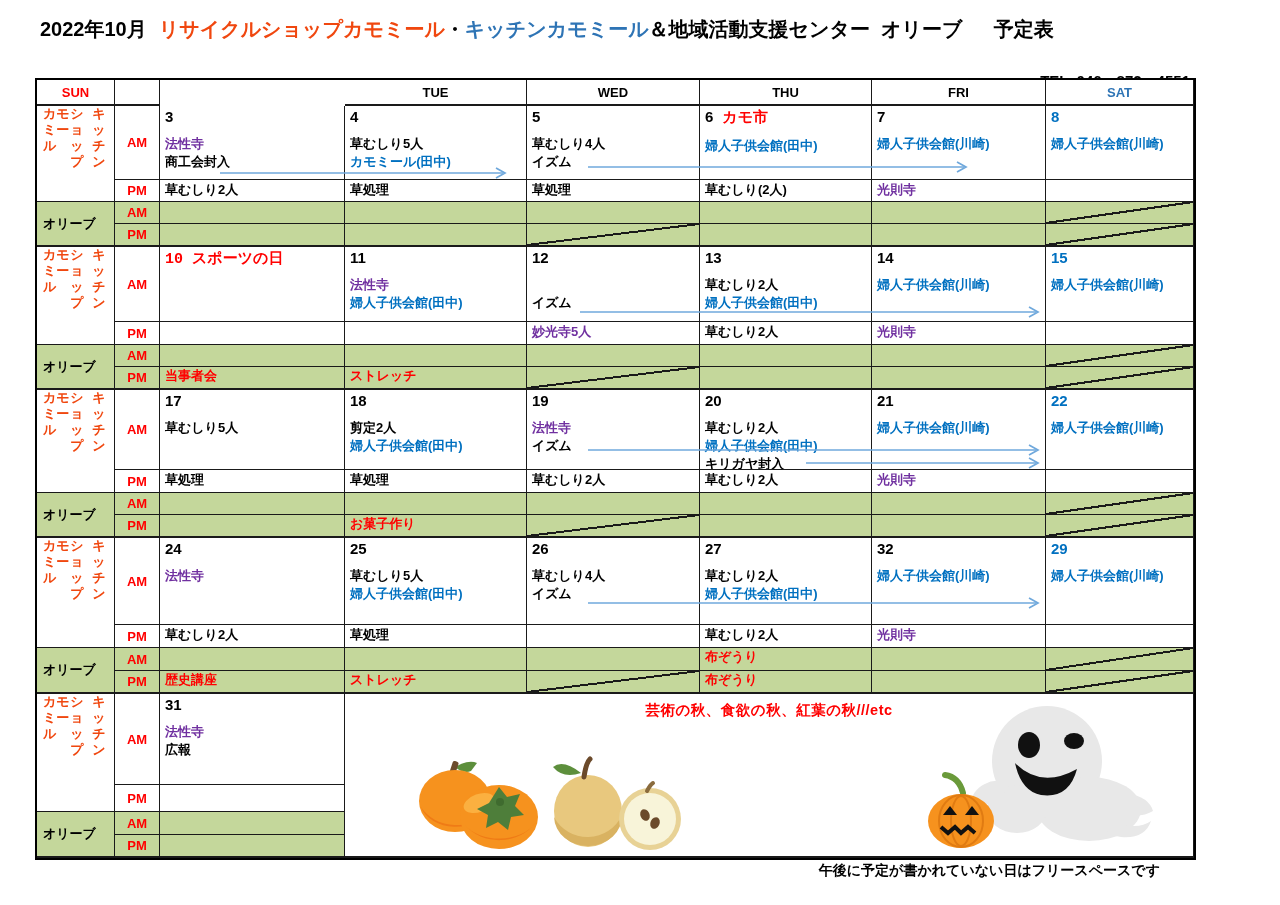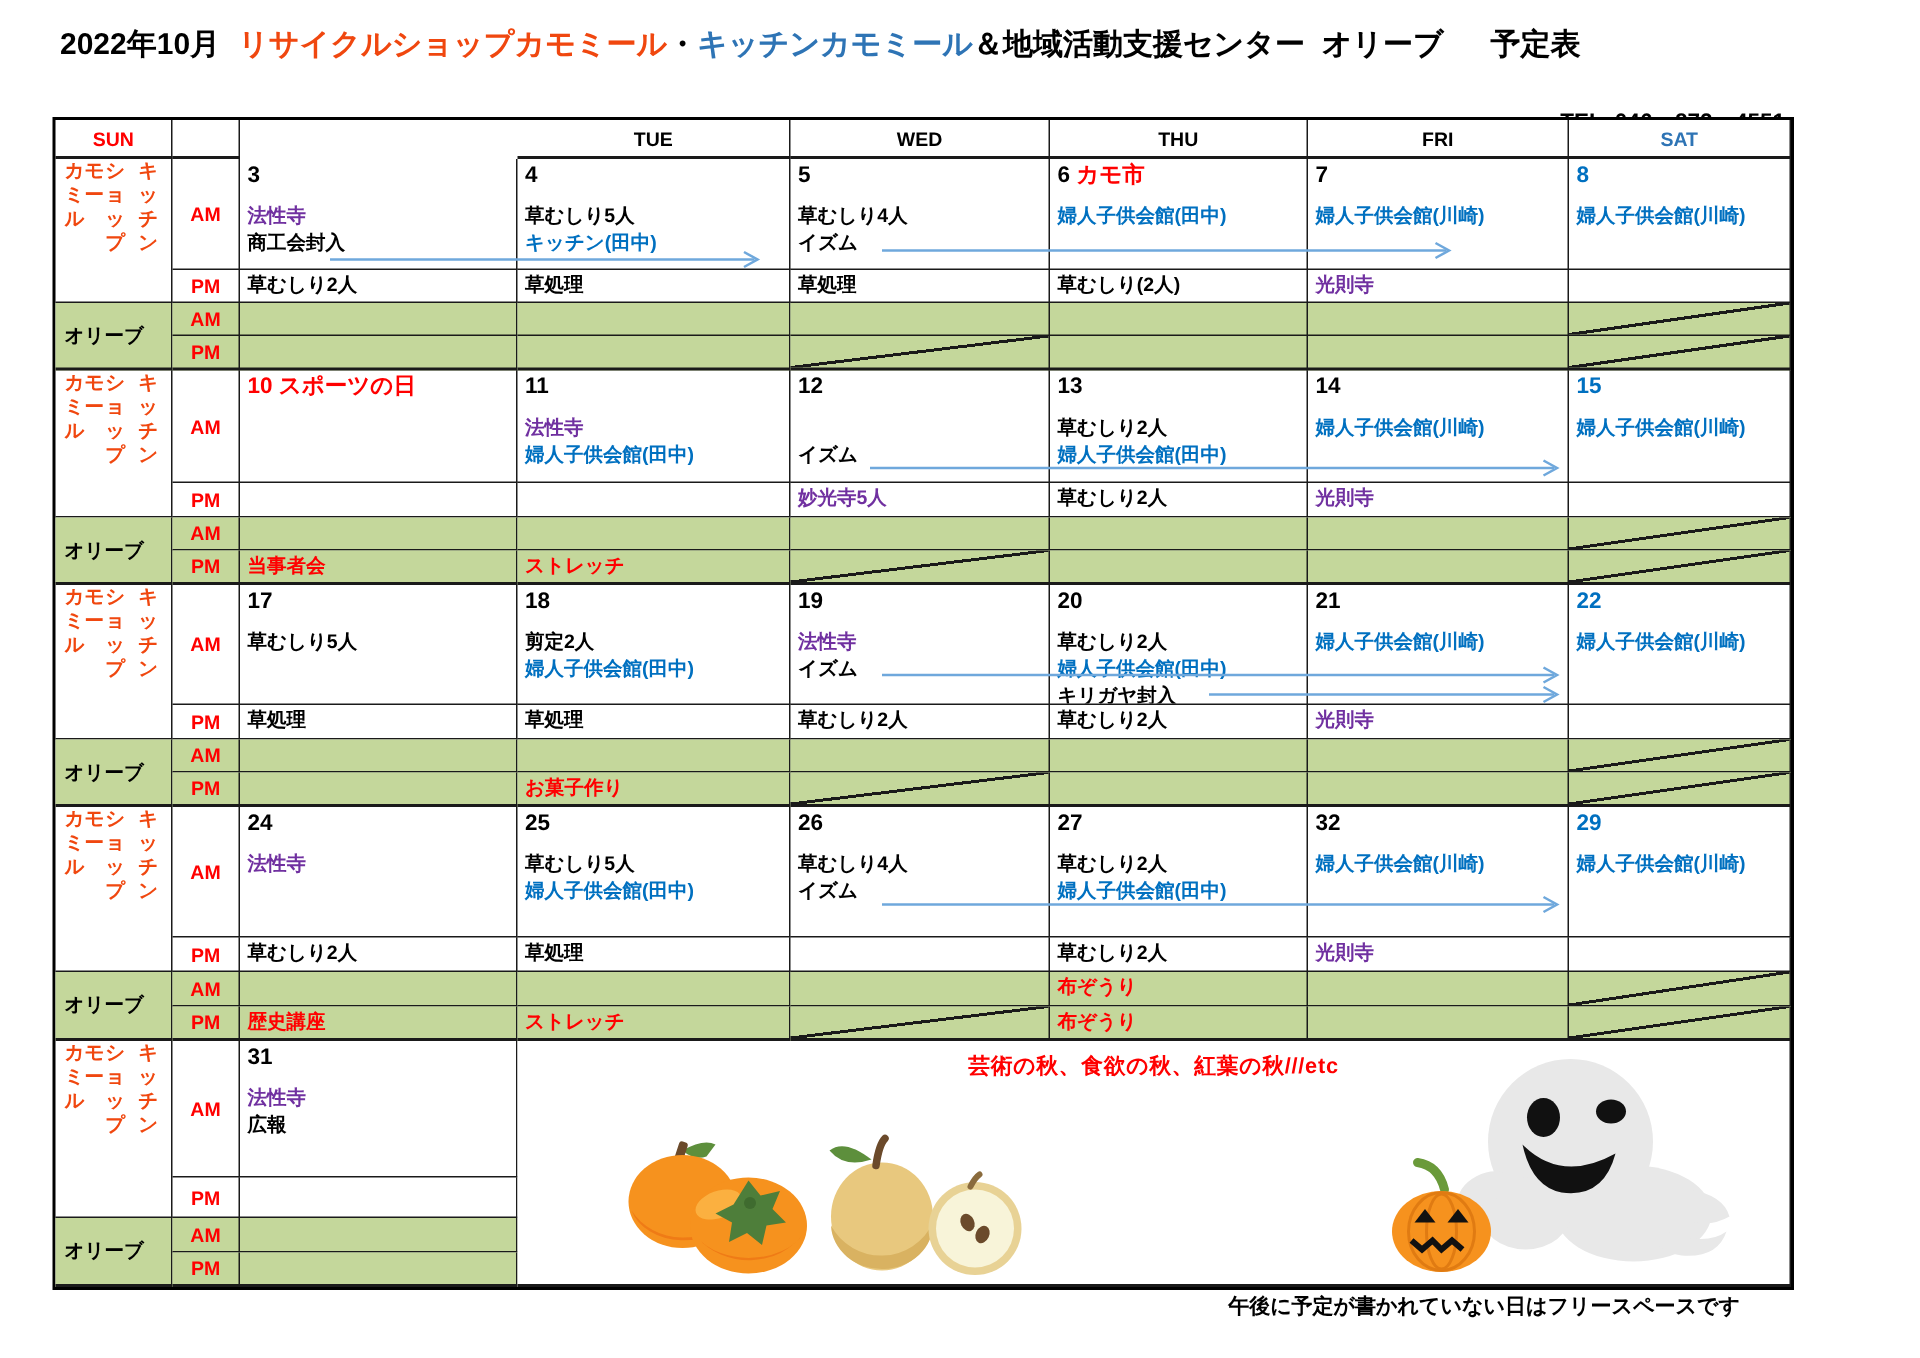--- a/index.html
+++ b/index.html
@@ -27,21 +27,21 @@
   .slabel{display:flex;justify-content:center;padding-left:6px;
     color:var(--accent);line-height:16px;font-size:13px;}
   .olabel{display:flex;align-items:center;padding-left:6px;font-size:13px;}
   .ampm{display:flex;align-items:center;justify-content:center;color:var(--red);font-size:13px;}
   .olive{background-color:var(--olive);}
   .day{padding:2px 3px 0 5px;}
   .numline{font-size:15px;line-height:17px;margin-bottom:10px;white-space:pre;}
   .evline{font-size:13px;line-height:18px;height:18px;white-space:pre;}
   .pmrow{padding:0 5px;line-height:20px;white-space:pre;}
   .ocell{padding:0 5px;line-height:20px;white-space:pre;}
-  .c-k{color:#000;} .c-b{color:var(--blue);} .c-p{color:var(--purple);} .c-r{color:var(--red);}
+  .c-k{color:#000;} .c-b{color:var(--blue);} .c-p{color:var(--purple);} .c-r{color:var(--red);font-family:Liberation Mono, monospace;}
   .diag{background-image:linear-gradient(to bottom right,
       transparent calc(50% - 1px), var(--line) calc(50% - 1px),
       var(--line) calc(50% + 1px), transparent calc(50% + 1px));}
   .merged{position:relative;background:#fff;}
   .autumn{margin-top:7px;text-align:center;color:var(--red);font-size:14.5px;letter-spacing:.5px;}
   #arrows{position:absolute;left:0;top:0;pointer-events:none;z-index:5;}
   .illus{position:absolute;}
 </style>
 </head>
 <body>
@@ -81,21 +81,21 @@
       <div class="numline"><span class="c-k">3</span></div>
       <div class="evline c-p">法性寺</div>
       <div class="evline c-k">商工会封入</div>
     </div>
     <div class="cell pmrow c-k" style="grid-area: 3 / 3;">草むしり2人</div>
     <div class="cell ocell olive" style="grid-area: 4 / 3;"></div>
     <div class="cell ocell olive bb2" style="grid-area: 5 / 3;"></div>
     <div class="cell day" style="grid-area: 2 / 4;">
       <div class="numline"><span class="c-k">4</span></div>
       <div class="evline c-k">草むしり5人</div>
-      <div class="evline c-b">キッチン(田中)</div>
+      <div class="evline c-b">カモミール(田中)</div>
     </div>
     <div class="cell pmrow c-k" style="grid-area: 3 / 4;">草処理</div>
     <div class="cell ocell olive" style="grid-area: 4 / 4;"></div>
     <div class="cell ocell olive bb2" style="grid-area: 5 / 4;"></div>
     <div class="cell day" style="grid-area: 2 / 5;">
       <div class="numline"><span class="c-k">5</span></div>
       <div class="evline c-k">草むしり4人</div>
       <div class="evline c-k">イズム</div>
     </div>
     <div class="cell pmrow c-k" style="grid-area: 3 / 5;">草処理</div>

